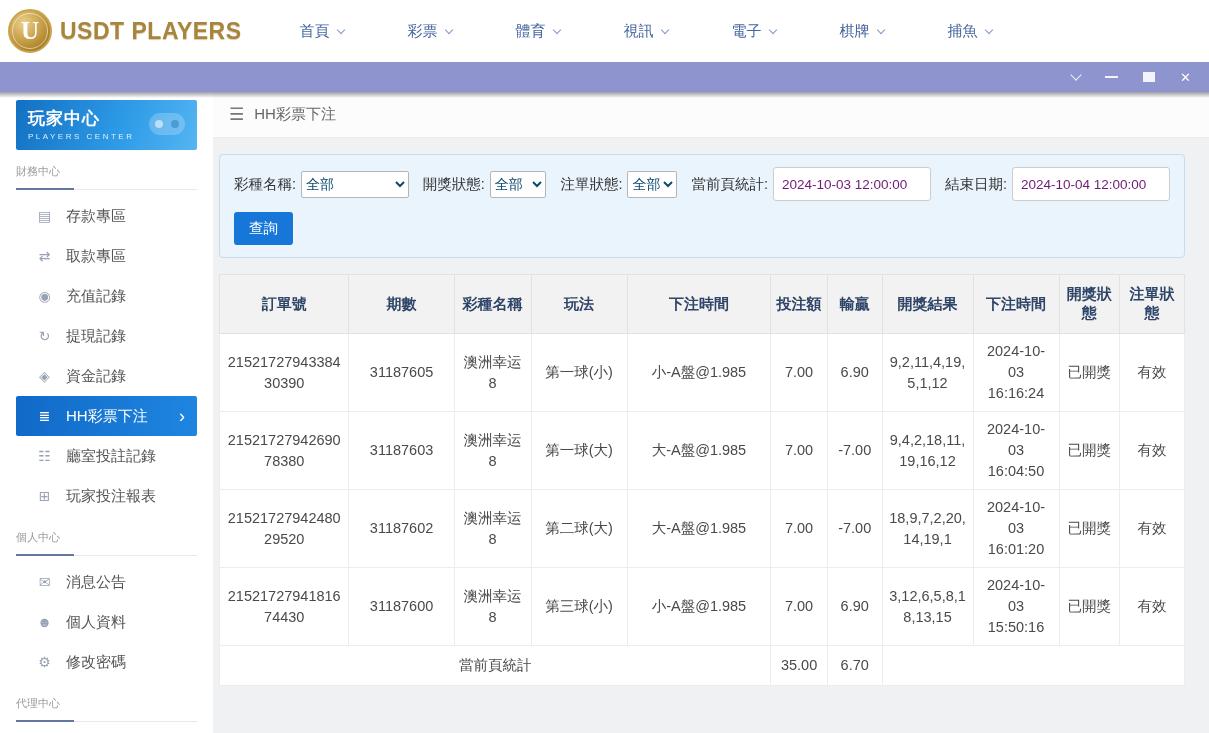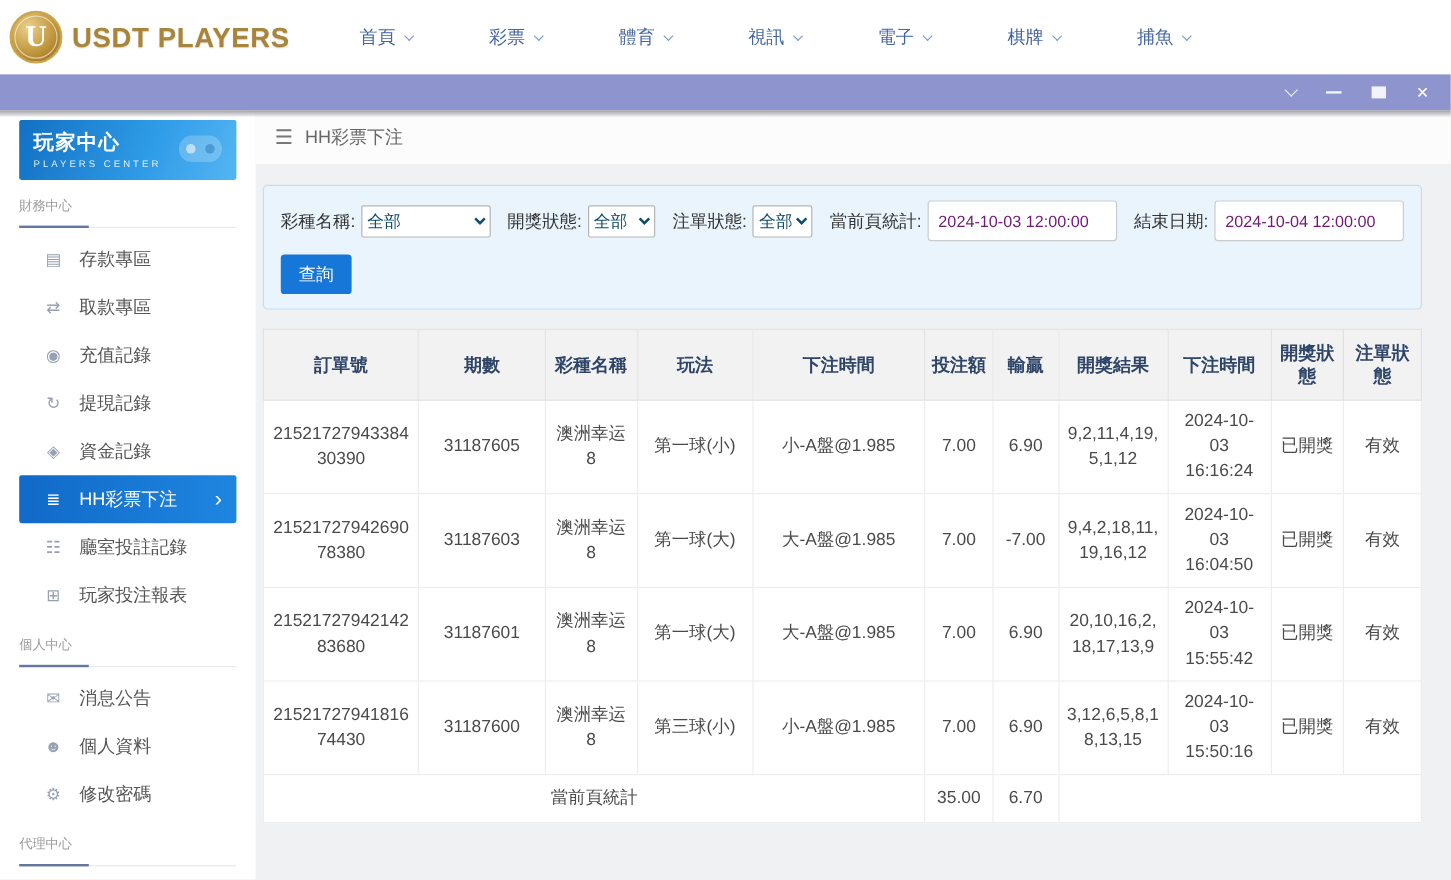--- a/index.html
+++ b/index.html
@@ -291,34 +291,34 @@
                 <td>第一球(大)</td>
                 <td>大-A盤@1.985</td>
                 <td>7.00</td>
                 <td>-7.00</td>
                 <td class="c-break">9,4,2,18,11,19,16,12</td>
                 <td>2024-10-03 16:04:50</td>
                 <td>已開獎</td>
                 <td>有效</td>
               </tr>
 
-
               <tr class="data-row">
-                <td class="c-break">2152172794214283680</td>
-                <td>31187601</td>
+                <td class="c-break">2152172794248029520</td>
+                <td>31187602</td>
                 <td>澳洲幸运8</td>
-                <td>第一球(大)</td>
+                <td>第二球(大)</td>
                 <td>大-A盤@1.985</td>
                 <td>7.00</td>
-                <td>6.90</td>
-                <td class="c-break">20,10,16,2,18,17,13,9</td>
-                <td>2024-10-03 15:55:42</td>
+                <td>-7.00</td>
+                <td class="c-break">18,9,7,2,20,14,19,1</td>
+                <td>2024-10-03 16:01:20</td>
                 <td>已開獎</td>
                 <td>有效</td>
               </tr>
+
 
               <tr class="data-row">
                 <td class="c-break">2152172794181674430</td>
                 <td>31187600</td>
                 <td>澳洲幸运8</td>
                 <td>第三球(小)</td>
                 <td>小-A盤@1.985</td>
                 <td>7.00</td>
                 <td>6.90</td>
                 <td class="c-break">3,12,6,5,8,18,13,15</td>

